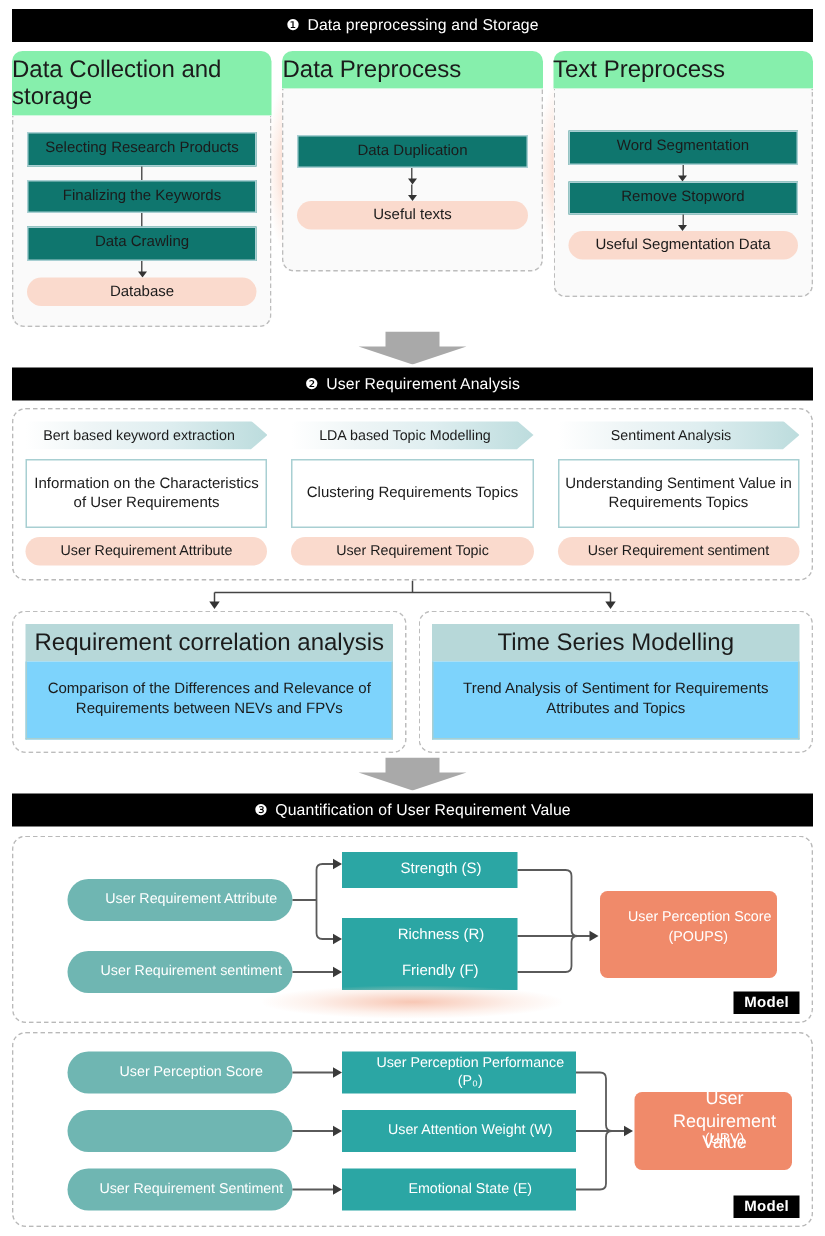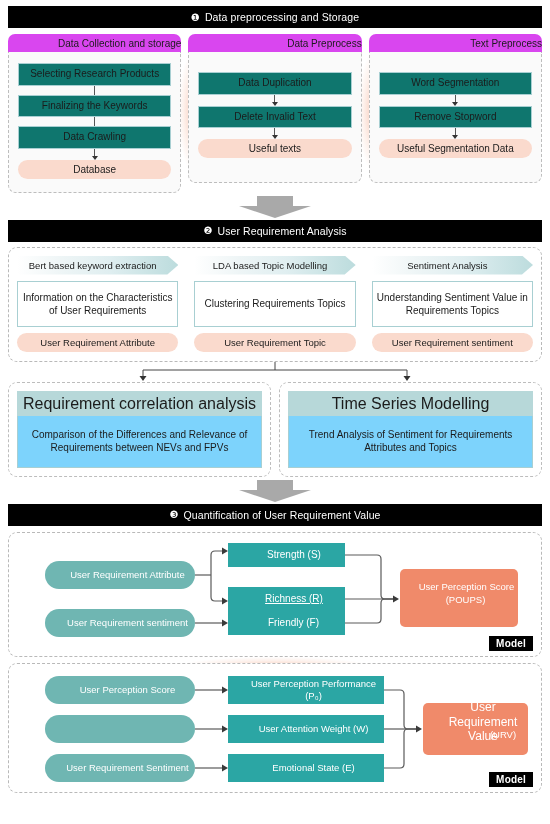--- a/index.html
+++ b/index.html
@@ -31,40 +31,40 @@
   .dashbox {
     border: 1px dashed #b9b9b9;
     border-radius: 9px;
     background: #ffffff;
   }
 
   
   .s1 { display: flex; gap: 7px; margin-top: 6px; }
   .col { flex: 1; position: relative; }
   .colhead {
-    background: #d946ef;
+    background: #86efac;
     border-radius: 7px 7px 0 0;
-    text-align: right;
-    font-size: 10px;
+    text-align: left;
+    font-size: 16px;
     padding: 4px 0 3px;
     color: #1b1b1b;
   }
   .colbody {
     border: 1px dashed #bdbdbd;
     border-top: none;
     border-radius: 0 0 8px 8px;
     background: #fafafa;
     padding: 11px 9px 13px;
     display: flex;
     flex-direction: column;
     align-items: center;
     min-height: 122px;
     justify-content: center;
   }
-  .colbody.pad-mid { padding-top: 20px; padding-bottom: 24px; }
+  .colbody.pad-mid { padding-top: 28px; padding-bottom: 24px; }
   .wbox {
     background: #0f766e;
     border: 1px solid #a8cfd2;
     font-size: 10px;
     text-align: center;
     padding: 4px 4px;
     width: 100%;
     line-height: 1.25;
   }
   .pill {
@@ -217,21 +217,20 @@
     </div>
 
     <div class="col">
       <div class="colhead">Data Preprocess</div>
       <div class="colbody pad-mid">
         <div class="wbox">Data Duplication</div>
         <div class="vgap-arrow">
             <div class="vline"></div>
             <div class="varrow"></div>
           </div>
-        <div class="wbox">Delete Invalid Text</div>
         <div class="vgap-arrow">
             <div class="vline"></div>
             <div class="varrow"></div>
           </div>
         <div class="pill">Useful texts</div>
       </div>
     </div>
 
     <div class="col">
       <div class="colhead">Text Preprocess</div>
@@ -344,21 +343,21 @@
         <path d="M326,80 L358,80 Q362,80 362,76 L362,60 Q362,56 366,56 L374,56" stroke="#5a5a5a" stroke-width="1.2" fill="none"></path>
         <polygon points="374,52.5 374,59.5 380,56" fill="#3a3a3a"></polygon>
 
         <rect x="381" y="26" width="118" height="58" rx="5" fill="#f08a6a"></rect>
       </svg>
 
       <div class="mlabel white" style="left:26px;top:18px;width:150px;height:28px;font-size:9.5px;">User Requirement Attribute</div>
       <div class="mlabel white" style="left:26px;top:66px;width:150px;height:28px;font-size:9.5px;">User Requirement sentiment</div>
 
       <div class="mlabel dark" style="left:209px;top:0px;width:117px;height:24px;font-size:10px;">Strength (S)</div>
-      <div class="mlabel dark" style="left:209px;top:44px;width:117px;height:24px;font-size:10px;text-decoration:underline;">Richness (R)</div>
+      <div class="mlabel dark" style="left:209px;top:44px;width:117px;height:24px;font-size:10px;">Richness (R)</div>
       <div class="mlabel dark" style="left:209px;top:68px;width:116px;height:24px;font-size:10px;">Friendly (F)</div>
 
       <div class="mlabel white" style="left:381px;top:38px;width:118px;height:13px;font-size:9.5px;">User  Perception Score</div>
       <div class="mlabel white" style="left:381px;top:51px;width:116px;height:13px;font-size:9.5px;">(POUPS)</div>
     </div>
     <div class="modelbadge">Model</div>
   </div>
 
   <div class="blob" style="left:175px;top:657px;width:200px;height:22px;"></div>
 
@@ -390,18 +389,18 @@
       </svg>
 
       <div class="mlabel white" style="left:26px;top:2px;width:150px;height:28px;font-size:9.5px;">User  Perception Score</div>
       <div class="mlabel white" style="left:26px;top:80px;width:150px;height:28px;font-size:9.5px;">User Requirement Sentiment</div>
 
       <div class="mlabel dark" style="left:209px;top:2px;width:156px;height:28px;font-size:9.5px;">User Perception Performance (P₀)</div>
       <div class="mlabel dark" style="left:209px;top:41px;width:156px;height:28px;font-size:9.5px;">User Attention Weight  (W)</div>
       <div class="mlabel dark" style="left:209px;top:80px;width:156px;height:28px;font-size:9.5px;">Emotional State  (E)</div>
 
       <div class="mlabel white" style="left:404px;top:42px;width:105px;height:13px;font-size:12px;">User Requirement Value</div>
-      <div class="mlabel white" style="left:424px;top:55px;width:105px;height:13px;font-size:9.5px;">(URV)</div>
+      <div class="mlabel white" style="left:404px;top:55px;width:105px;height:13px;font-size:9.5px;">(URV)</div>
     </div>
     <div class="modelbadge">Model</div>
   </div>
 
 </div>
 
 </body></html>

